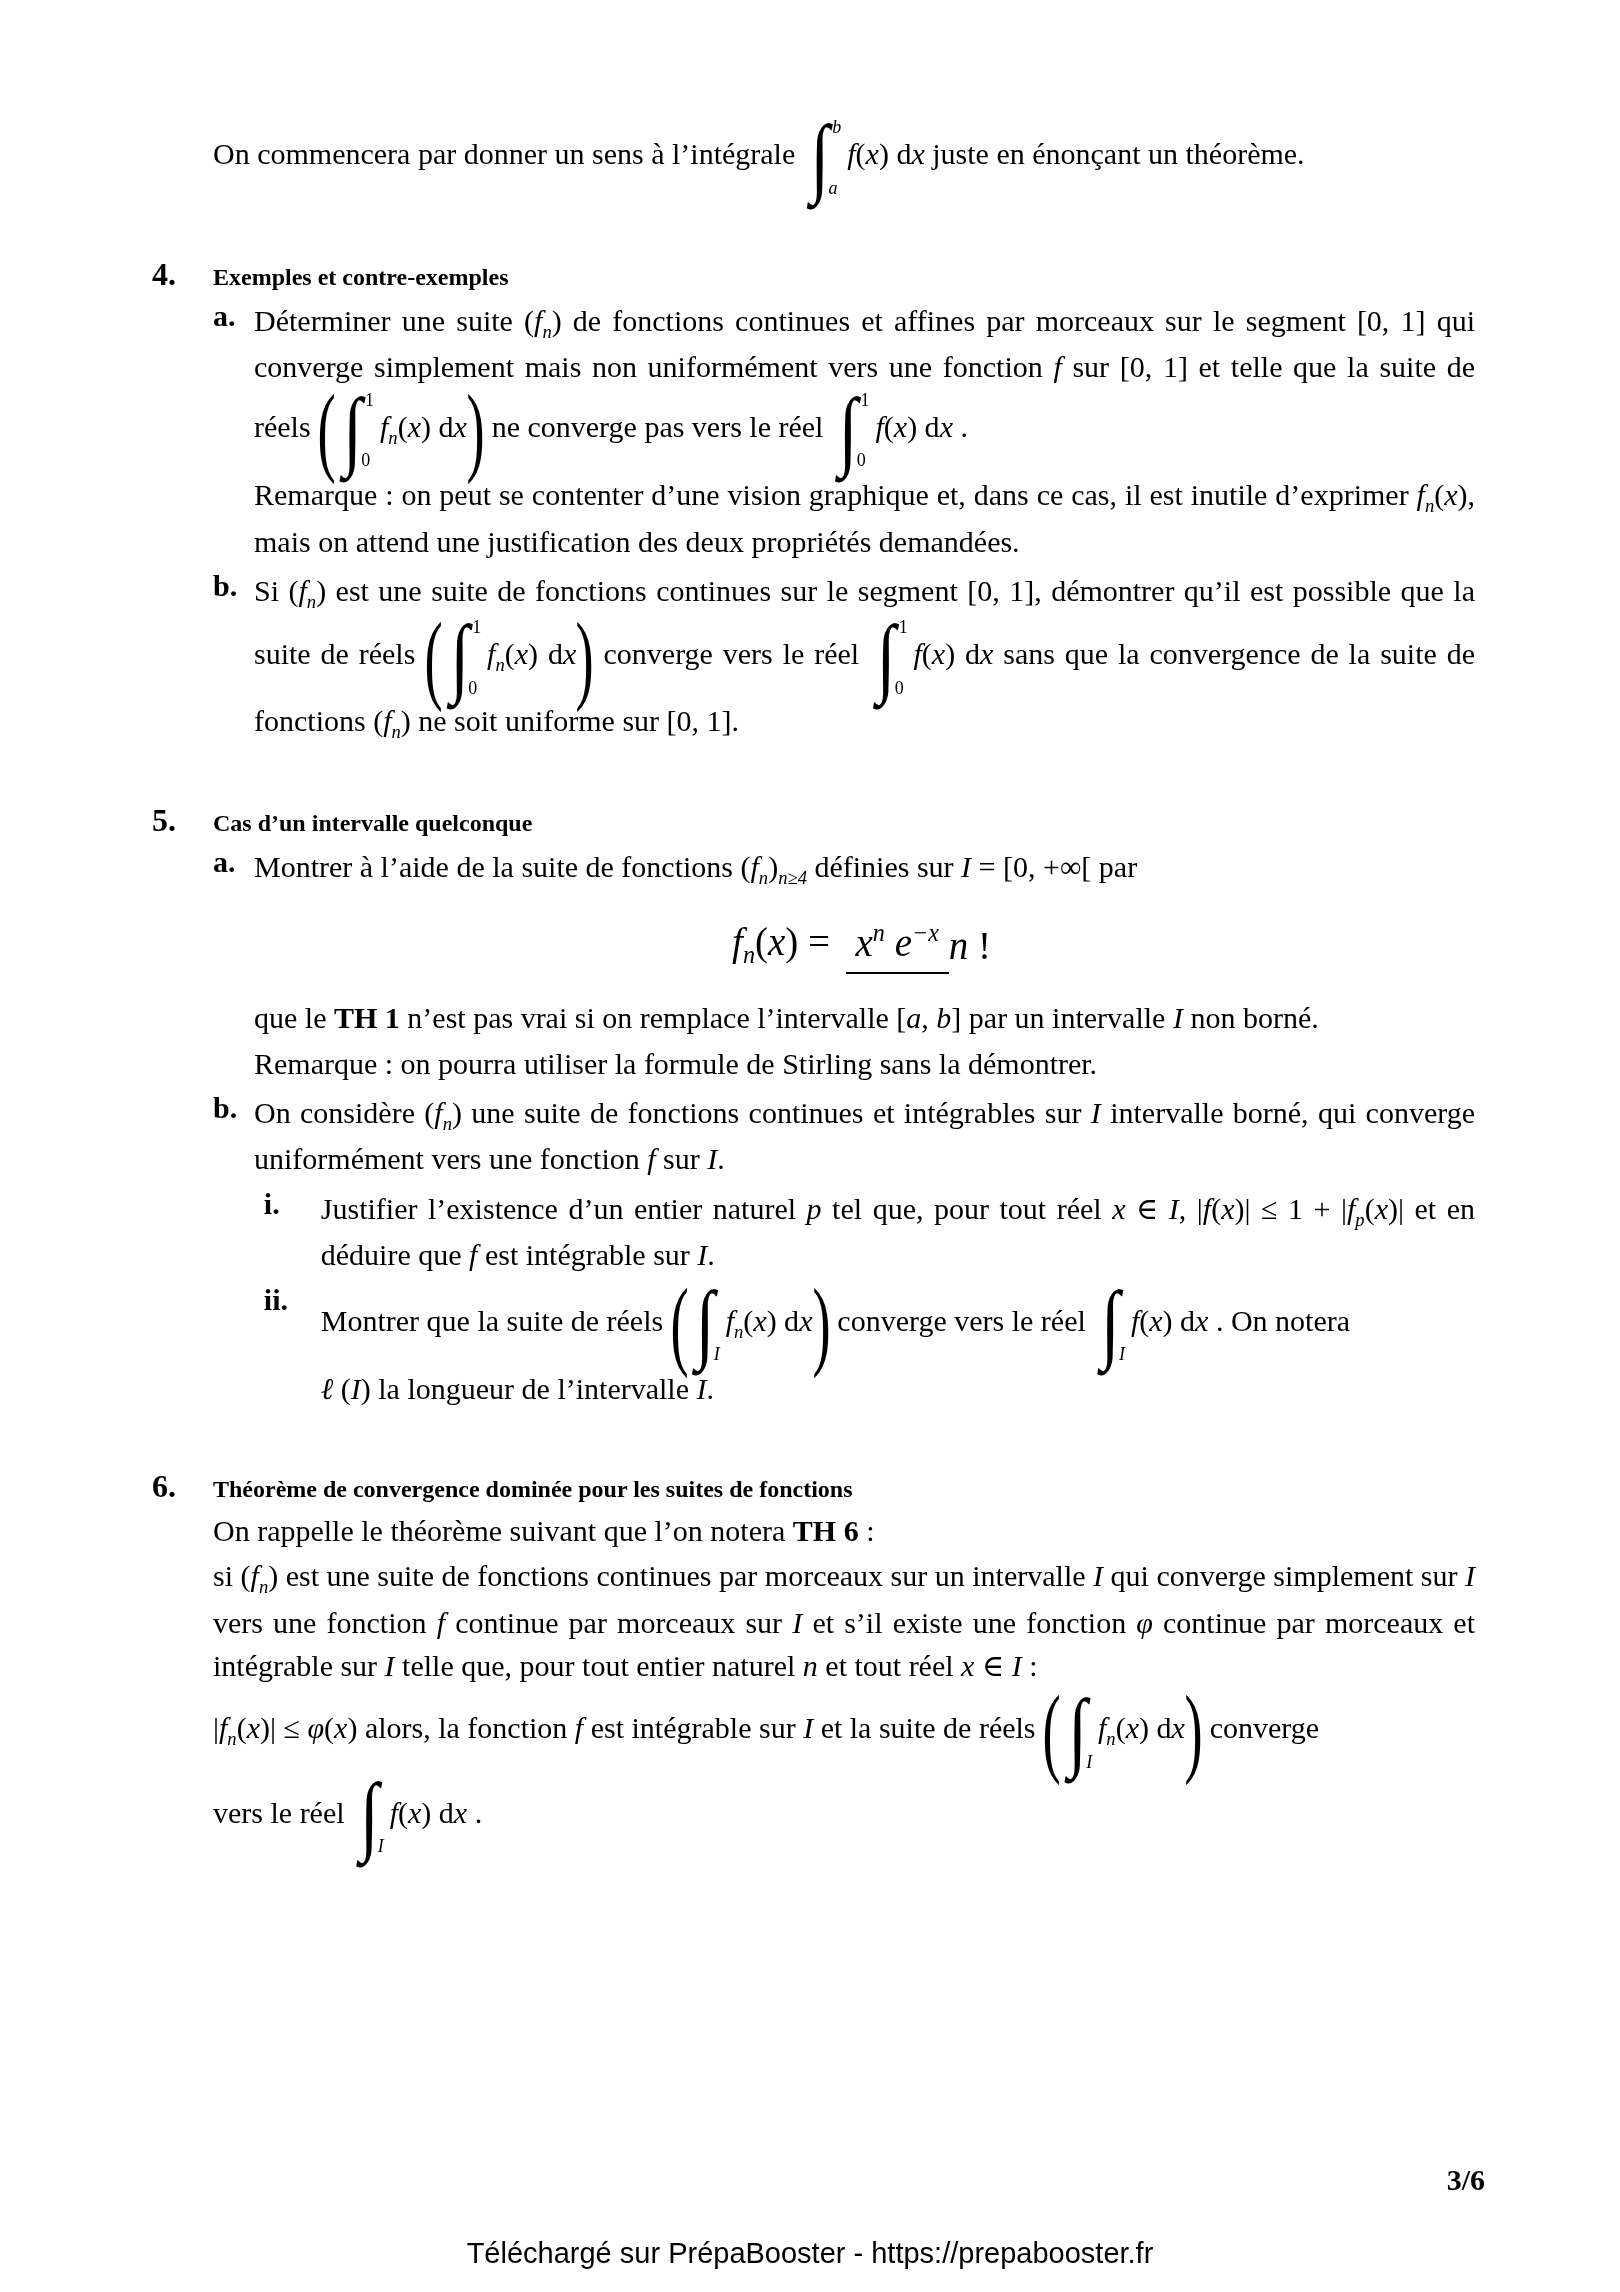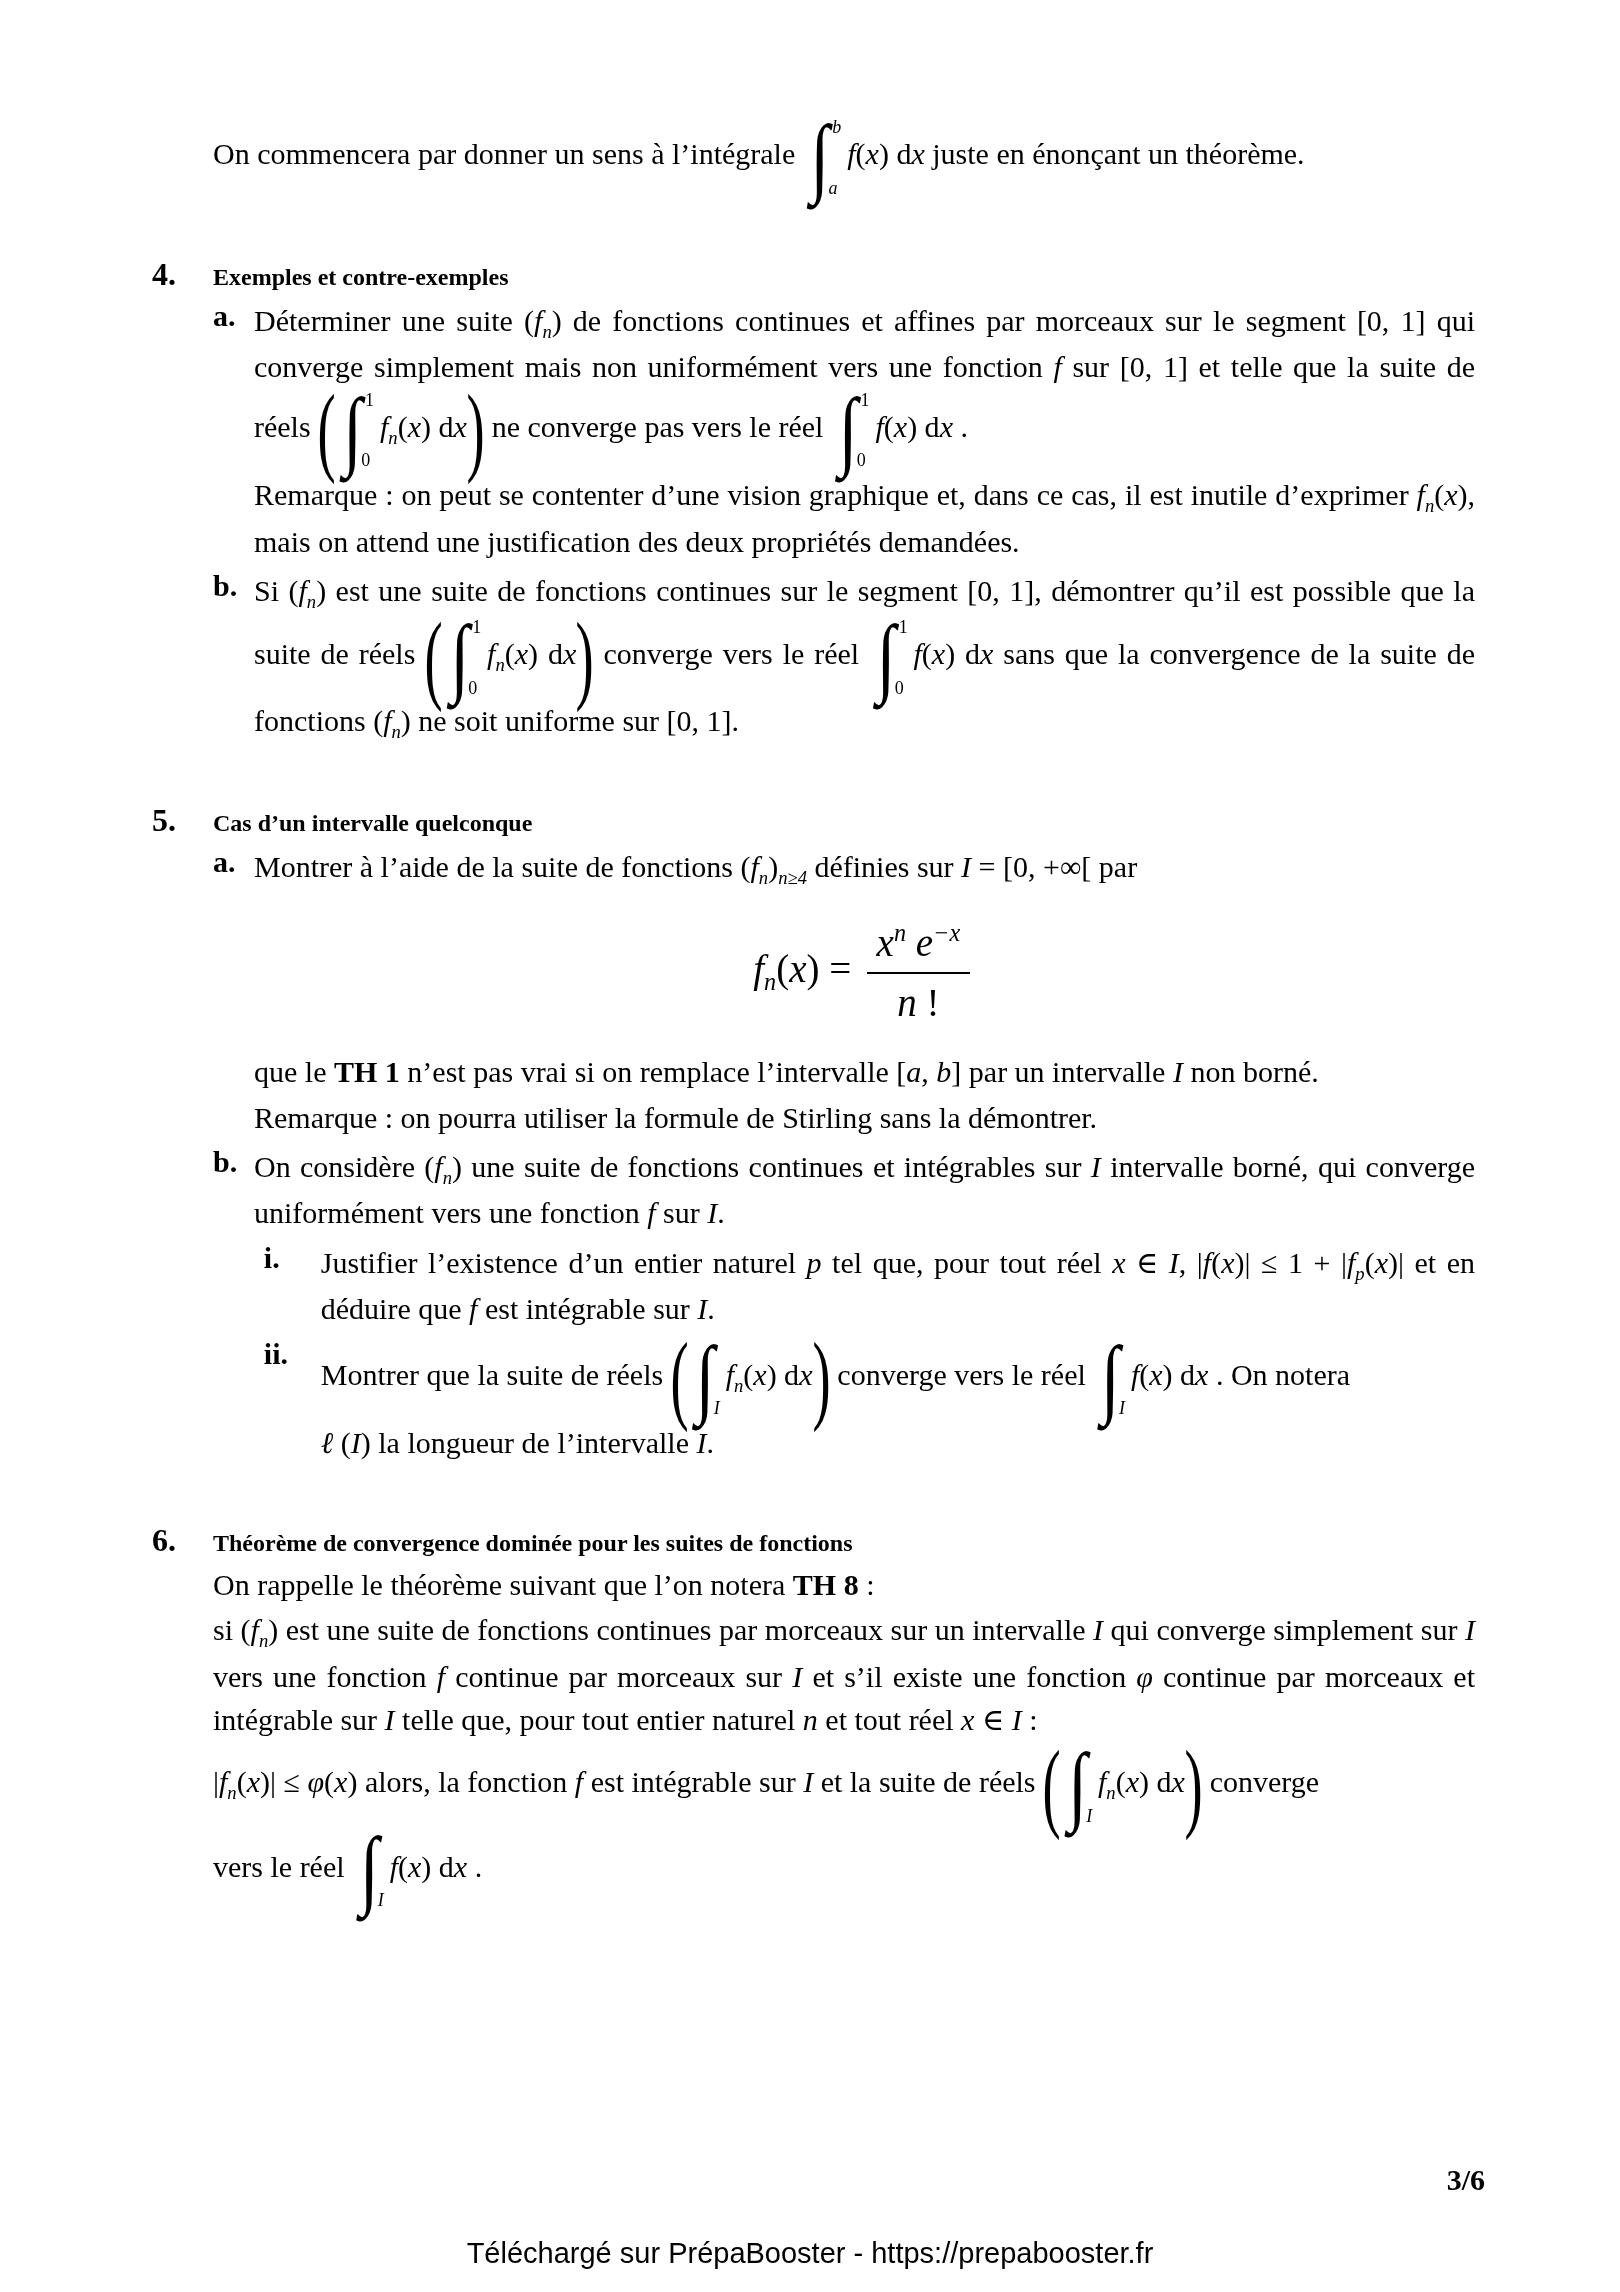--- a/index.html
+++ b/index.html
@@ -37,21 +37,21 @@
          transform:scaleY(1.28);transform-origin:center;}
   .int-b{display:flex;flex-direction:column;justify-content:space-between;
          font-size:0.6em;height:4.6em;margin-left:2.9px;line-height:1;}
   .int-b.lo-only{justify-content:flex-end;}
   .int-b .up{margin-top:2px;}
   .int-b .lo{margin-bottom:2px;margin-left:-3.9px;}
   
   .bigp{display:inline-block;font-size:3.3em;line-height:0.72;vertical-align:middle;
         transform:scaleX(0.55);transform-origin:center;margin:0 -7.8px;font-weight:400;}
   
-  .frac{display:inline-flex;flex-direction:column;vertical-align:middle;text-align:center;margin:0 5.9px;}
+  .frac{display:inline-flex;flex-direction:row;vertical-align:middle;text-align:center;margin:0 5.9px;}
   .frac-n{padding:0 9.8px 3.9px;border-bottom:2.9px solid #000;}
   .frac-d{padding-top:3.9px;}
   .formula{text-align:center;margin:25.5px 0 21.6px;font-size:39px;line-height:1.3;}
   .page-num{position:absolute;right:135px;bottom:96px;font-weight:bold;font-size:30px;}
   .footer{position:absolute;left:0;right:0;bottom:23.5px;text-align:center;
           font-family:"Liberation Sans","DejaVu Sans",sans-serif;font-size:29px;margin-top:26px;}
 </style>
 </head>
 <body>
 
@@ -161,21 +161,21 @@
           </div>
         </div>
     </section>
 
     <section class="section">
       <div class="sec-head">
         <span class="sec-num">6.</span>
         <span class="sec-title">Théorème de convergence dominée pour les suites de fonctions</span>
       </div>
       <div class="sec-body">
-          <div class="para"><span>On rappelle le théorème suivant que l’on notera </span><span class="bf">TH 8</span><span> :</span></div>
+          <div class="para"><span>On rappelle le théorème suivant que l’on notera </span><span class="bf">TH 6</span><span> :</span></div>
           <div class="para"><span>si </span><span>(</span><span class="it">f</span><span class="it sub">n</span><span>)</span><span> est une suite de fonctions continues par morceaux sur un intervalle </span><span class="it">I</span><span> qui converge simplement sur </span><span class="it">I</span><span> vers une fonction </span><span class="it">f</span><span> continue par morceaux sur </span><span class="it">I</span><span> et s’il existe une fonction </span><span class="it">φ</span><span> continue par morceaux et intégrable sur </span><span class="it">I</span><span> telle que, pour tout entier naturel </span><span class="it">n</span><span> et tout réel </span><span class="it">x</span><span> ∈ </span><span class="it">I</span><span> :</span></div>
           <div class="para"><span>|</span><span class="it">f</span><span class="it sub">n</span><span>(</span><span class="it">x</span><span>)| ≤ </span><span class="it">φ</span><span>(</span><span class="it">x</span><span>)</span><span> alors, la fonction </span><span class="it">f</span><span> est intégrable sur </span><span class="it">I</span><span> et la suite de réels </span><span class="bigp">(</span><span class="int">
               <span class="int-g">∫</span>
               <span class="int-b lo-only">
                 <span class="lo it">I</span>
               </span>
             </span><span class="it">f</span><span class="it sub">n</span><span>(</span><span class="it">x</span><span>) d</span><span class="it">x</span><span class="bigp">)</span><span> converge</span></div>
           <div class="para"><span>vers le réel </span><span class="int">
               <span class="int-g">∫</span>
               <span class="int-b lo-only">

